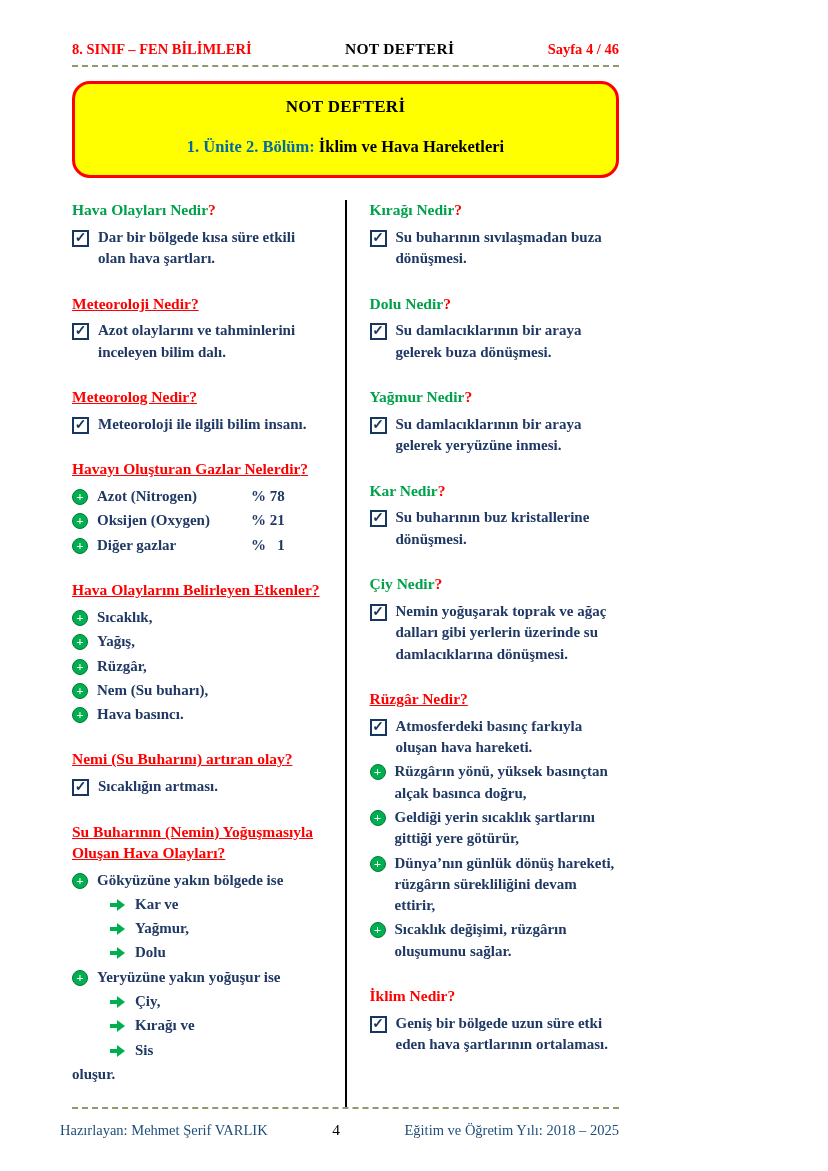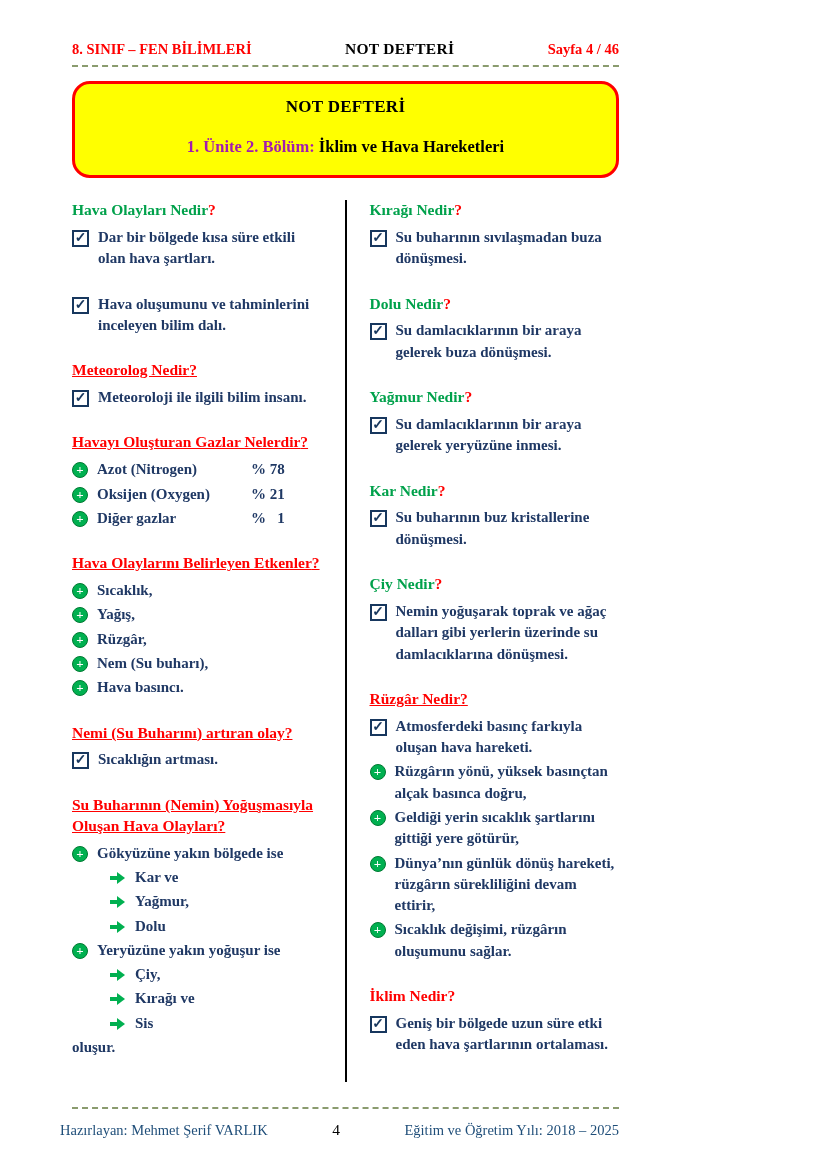--- a/index.html
+++ b/index.html
@@ -10,21 +10,21 @@
   .topbar{display:flex;justify-content:space-between;align-items:baseline;font-weight:bold;font-size:14.5px;}
   .topbar .left,.topbar .right{color:#FF0000;}
   .topbar .center{color:#000000;font-size:15.5px;letter-spacing:.3px;}
   .dashed{border:none;border-top:2px dashed #8a9b6e;margin:7px 0 0 0;height:0;}
 
   
   .titlebox{margin-top:14px;background:#FFFF00;border:3px solid #FF0000;border-radius:18px;
             text-align:center;padding:13px 10px 18px 10px;}
   .titlebox .t1{font-weight:bold;font-size:17px;color:#000;letter-spacing:.3px;}
   .titlebox .t2{margin-top:20px;font-weight:bold;font-size:16.5px;}
-  .titlebox .t2 .red{color:#a21caf;}
+  .titlebox .t2 .red{color:#0369a1;}
   .titlebox .t2 .black{color:#000;}
 
   
   .columns{display:flex;margin-top:22px;position:relative;}
   .v-divider{position:absolute;left:50%;top:0;bottom:0;width:2px;background:#000;transform:translateX(-50%);}
   .col{width:50%;box-sizing:border-box;}
   .col-left{padding-right:20px;}
   .col-right{padding-left:24px;}
 
   .section{margin-bottom:24px;}
@@ -82,23 +82,24 @@
     <div class="v-divider"></div>
     <div class="col col-left">
         <div class="section">
           <div class="heading h-green"><span class="h-text">Hava Olayları Nedir</span><span class="h-q">?</span></div>
           <div class="item">
             <span class="bullet check">✓</span>
             <span class="item-text">Dar bir bölgede kısa süre etkili olan hava şartları.</span>
           </div>
         </div>
         <div class="section">
-          <div class="item">
-            <span class="bullet check">✓</span>
-            <span class="item-text">Hava oluşumunu ve tahminlerini inceleyen bilim dalı.</span>
+          <div class="heading h-red"><span class="h-text">Meteoroloji Nedir</span><span class="h-q">?</span></div>
+          <div class="item">
+            <span class="bullet check">✓</span>
+            <span class="item-text">Azot olaylarını ve tahminlerini inceleyen bilim dalı.</span>
           </div>
         </div>
         <div class="section">
           <div class="heading h-red"><span class="h-text">Meteorolog Nedir</span><span class="h-q">?</span></div>
           <div class="item">
             <span class="bullet check">✓</span>
             <span class="item-text">Meteoroloji ile ilgili bilim insanı.</span>
           </div>
         </div>
         <div class="section">

